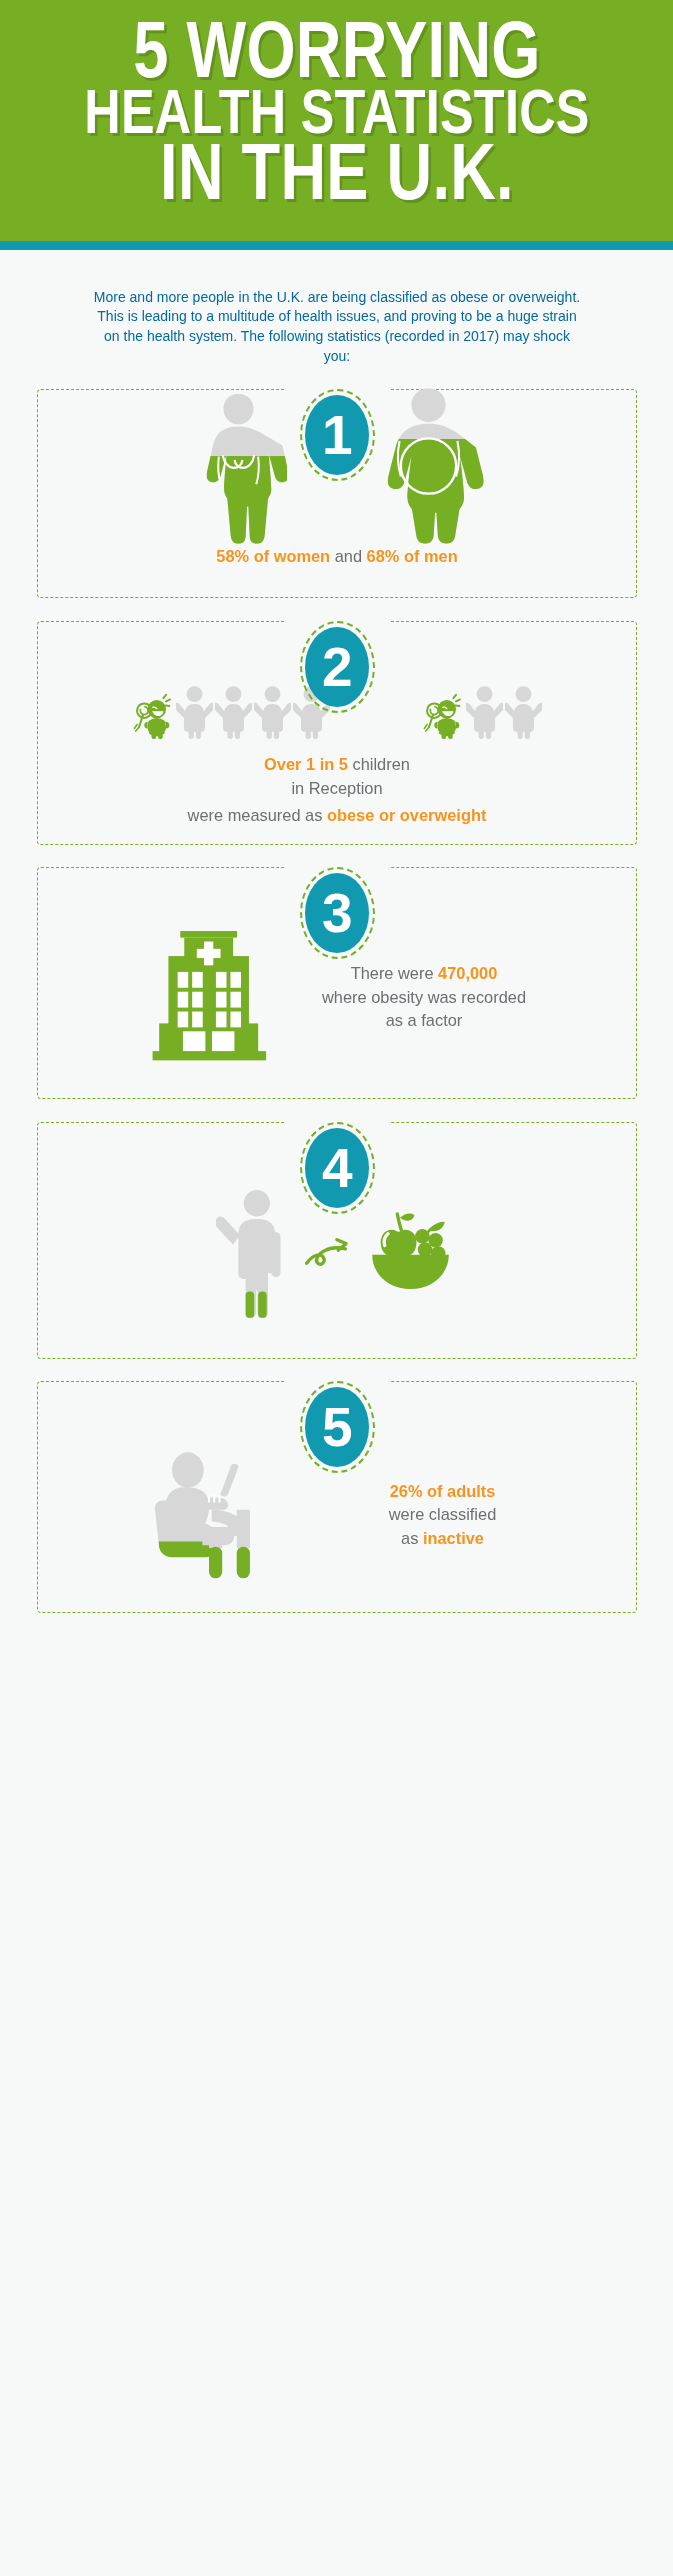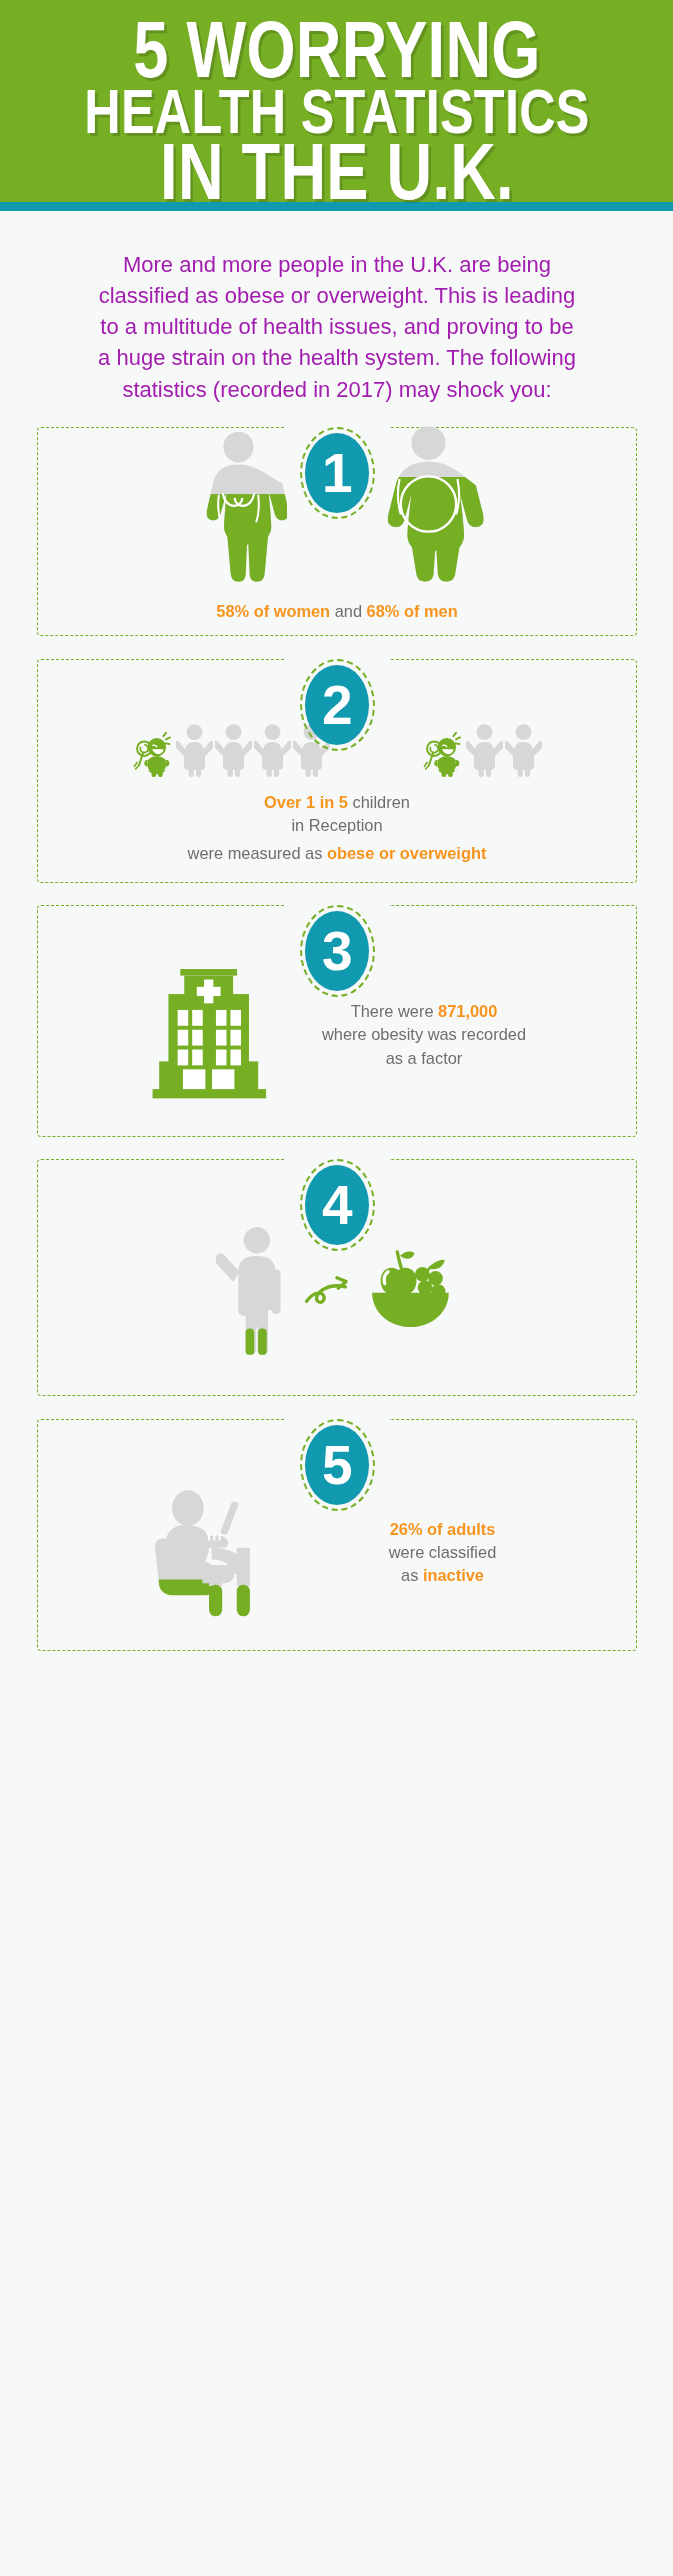--- a/index.html
+++ b/index.html
@@ -6,21 +6,21 @@
   html, body {
     width: 674px;
     background: #f7f8f8;
     font-family: "Liberation Sans", sans-serif;
   }
   body { width: 674px; height: 2576px; position: relative; overflow: hidden; }
 
   
   .header {
     width: 674px;
-    height: 202px;
+    height: 241px;
     background: #76ae24;
     position: relative;
   }
   .header-title {
     position: absolute;
     left: 0; right: 0;
     top: 16px;
     text-align: center;
     font-family: "Liberation Sans Narrow", "Liberation Sans", sans-serif;
     font-weight: bold;
@@ -37,22 +37,22 @@
     width: 674px;
     height: 8.6px;
     background: #1099af;
   }
 
   
   .intro {
     width: 487px;
     margin: 38px auto 0 auto;
     text-align: center;
-    color: #a21caf;
-    font-size: 22px;
+    color: #0369a1;
+    font-size: 14px;
     line-height: 1.42;
   }
 
   
   .section {
     position: relative;
     width: 674px;
     margin-top: 22.4px;
   }
   .section-badge {
@@ -114,21 +114,21 @@
 
   
   #sec1 .box { height: 209px; padding-top: 50px; }
   .people-row {
     display: flex;
     justify-content: center;
     align-items: flex-end;
     gap: 86px;
     height: 105px;
   }
-  .s1-caption { margin-top: 17px; }
+  .s1-caption { }
 
   
   #sec2 .box { height: 224px; padding-top: 62px; }
   .kids-wrap { display:flex; justify-content: center; gap: 93px; }
   .kids-group { display:flex; align-items: flex-end; gap: 2px; height: 55px; }
   .kid-captions { display:flex; justify-content:center; gap: 84px; margin-top: 14.5px; }
   .kid-cap { width: 224px; text-align:center; }
   .s2-footer { margin-top: 4px; }
 
   
@@ -369,21 +369,21 @@
         <rect x="134" y="92" width="16" height="24" fill="#ffffff"></rect>
         <rect x="112" y="122" width="16" height="24" fill="#ffffff"></rect>
         <rect x="134" y="122" width="16" height="24" fill="#ffffff"></rect>
 
         <rect x="62" y="152" width="34" height="30" fill="#ffffff"></rect>
         <rect x="106" y="152" width="34" height="30" fill="#ffffff"></rect>
       </svg>
 
       <div class="stat-text s3-text">
         <div>
-          <span>There were </span><span class="hl">871,000</span>
+          <span>There were </span><span class="hl">470,000</span>
         </div>
         <div>where obesity was recorded</div>
         <div>as a factor</div>
       </div>
     </div>
   </div>
 </div>
 
 <div class="section" id="sec4">
   <div class="section-badge">

